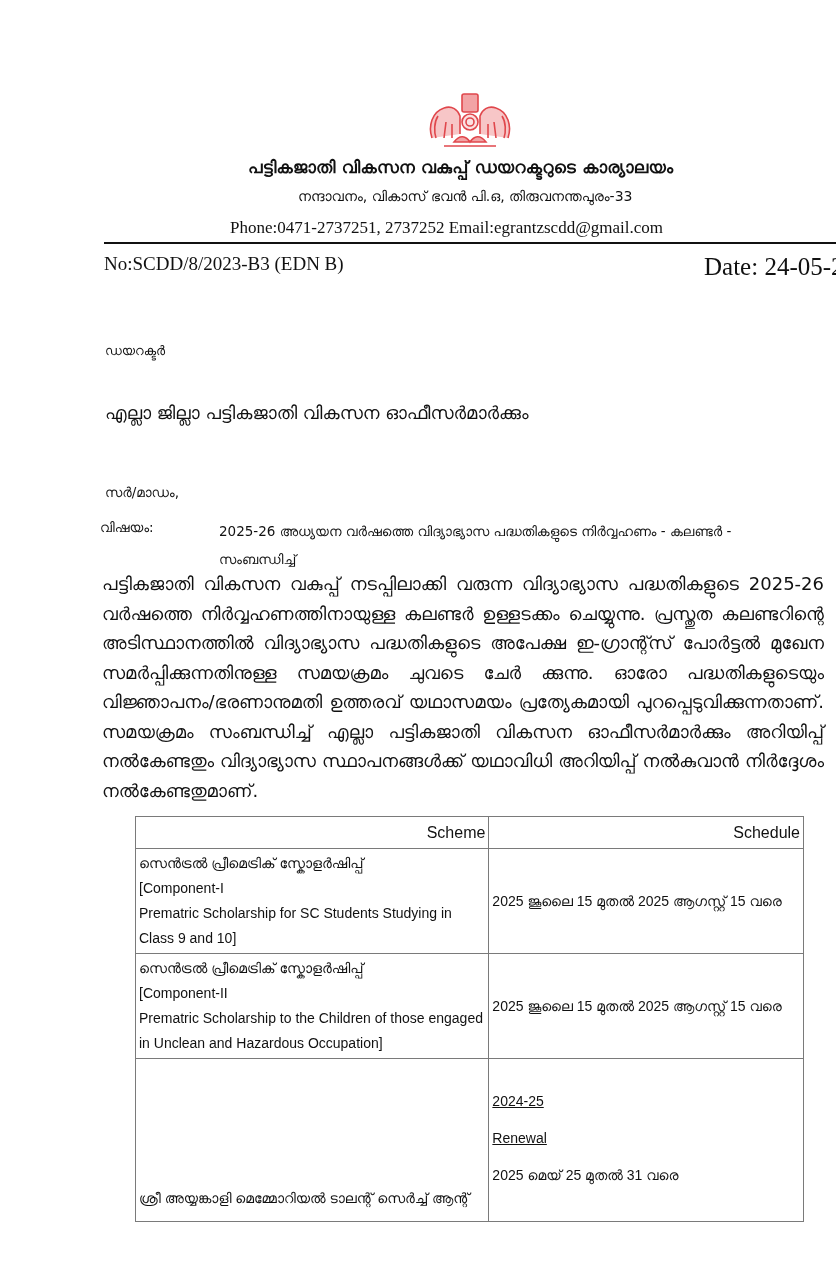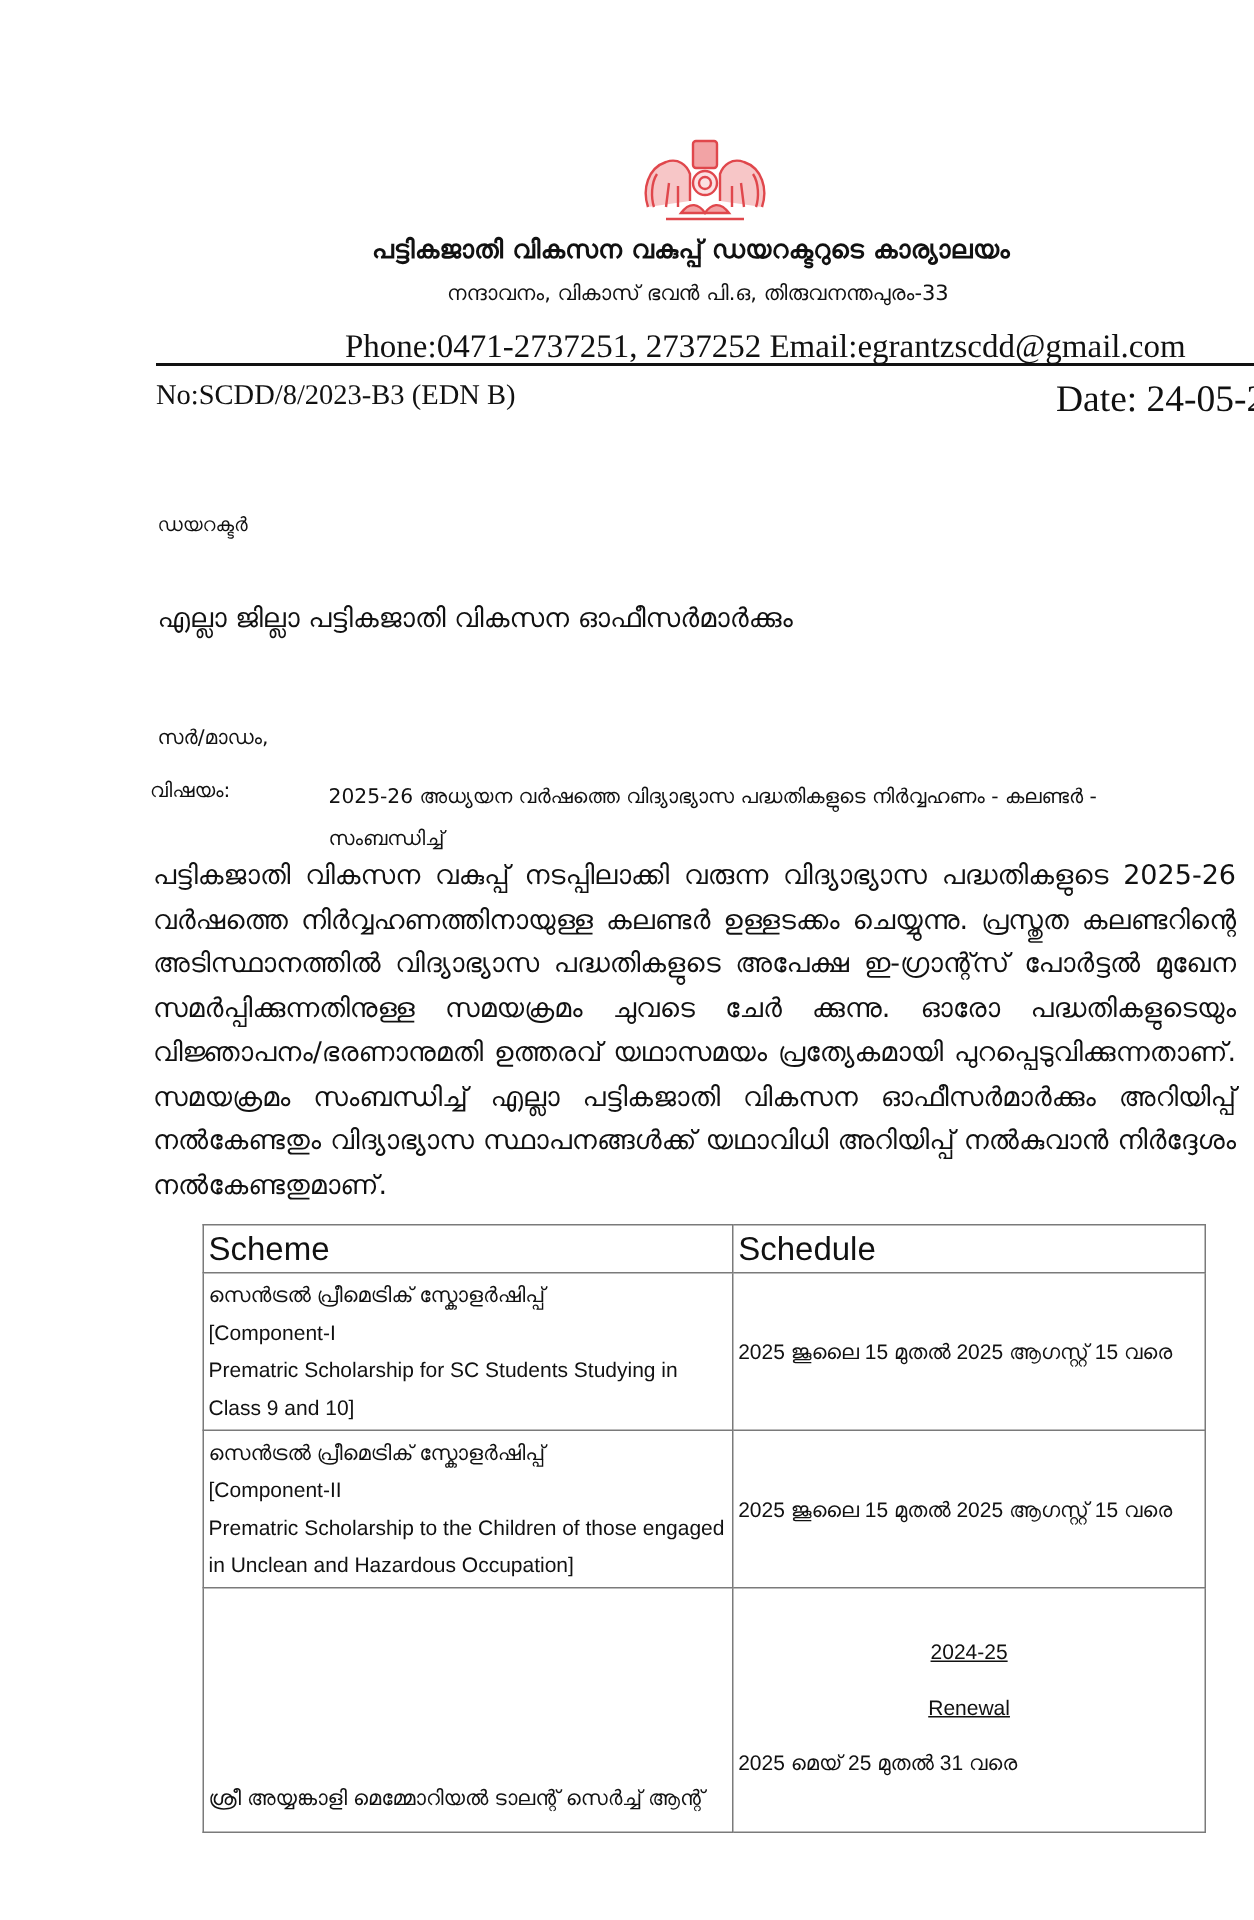--- a/index.html
+++ b/index.html
@@ -36,21 +36,21 @@
     position: absolute;
     left: 298px;
     top: 188px;
     font-size: 14px;
   }
   .contact-line {
     position: absolute;
     left: 230px;
     top: 218px;
     font-family: "Liberation Serif", serif;
-    font-size: 22px;
+    font-size: 17px;
   }
   .header-rule {
     position: absolute;
     left: 104px;
     top: 242px;
     width: 732px;
     height: 2px;
     background: #111;
   }
   .ref-no {
@@ -118,41 +118,41 @@
     font-family: "Liberation Sans", sans-serif;
     font-size: 14px;
   }
   table.schedule th, table.schedule td {
     border: 1.5px solid #7a7a7a;
     vertical-align: middle;
     padding: 2px 3px;
   }
   table.schedule th {
     font-weight: normal;
-    font-size: 22px;
+    font-size: 16px;
     height: 27px;
-    text-align: left;
+    text-align: right;
   }
   .col-scheme { width: 351px; }
   .col-schedule { width: 312px; }
   .scheme-cell {
     line-height: 25px;
   }
   .schedule-cell {
     line-height: 26px;
   }
   .row-1 td { height: 74px; }
   .row-2 td { height: 98px; }
   .row-3 td { height: 98px; }
   .row-4 td { height: 150px; vertical-align: top; }
   .row-4 .scheme-cell {
     vertical-align: bottom;
     padding-bottom: 10px;
   }
-  .u { text-decoration: underline; text-align: center; }
+  .u { text-decoration: underline; }
   .sched-block { margin-top: 6px; }
   .sched-block div { margin-bottom: 11px; }
 </style>
 </head>
 <body>
 
 <div class="emblem">
   <svg viewBox="0 0 92 66" width="92" height="66">
     <g fill="none" stroke="#e0474c" stroke-width="1.6">
 

